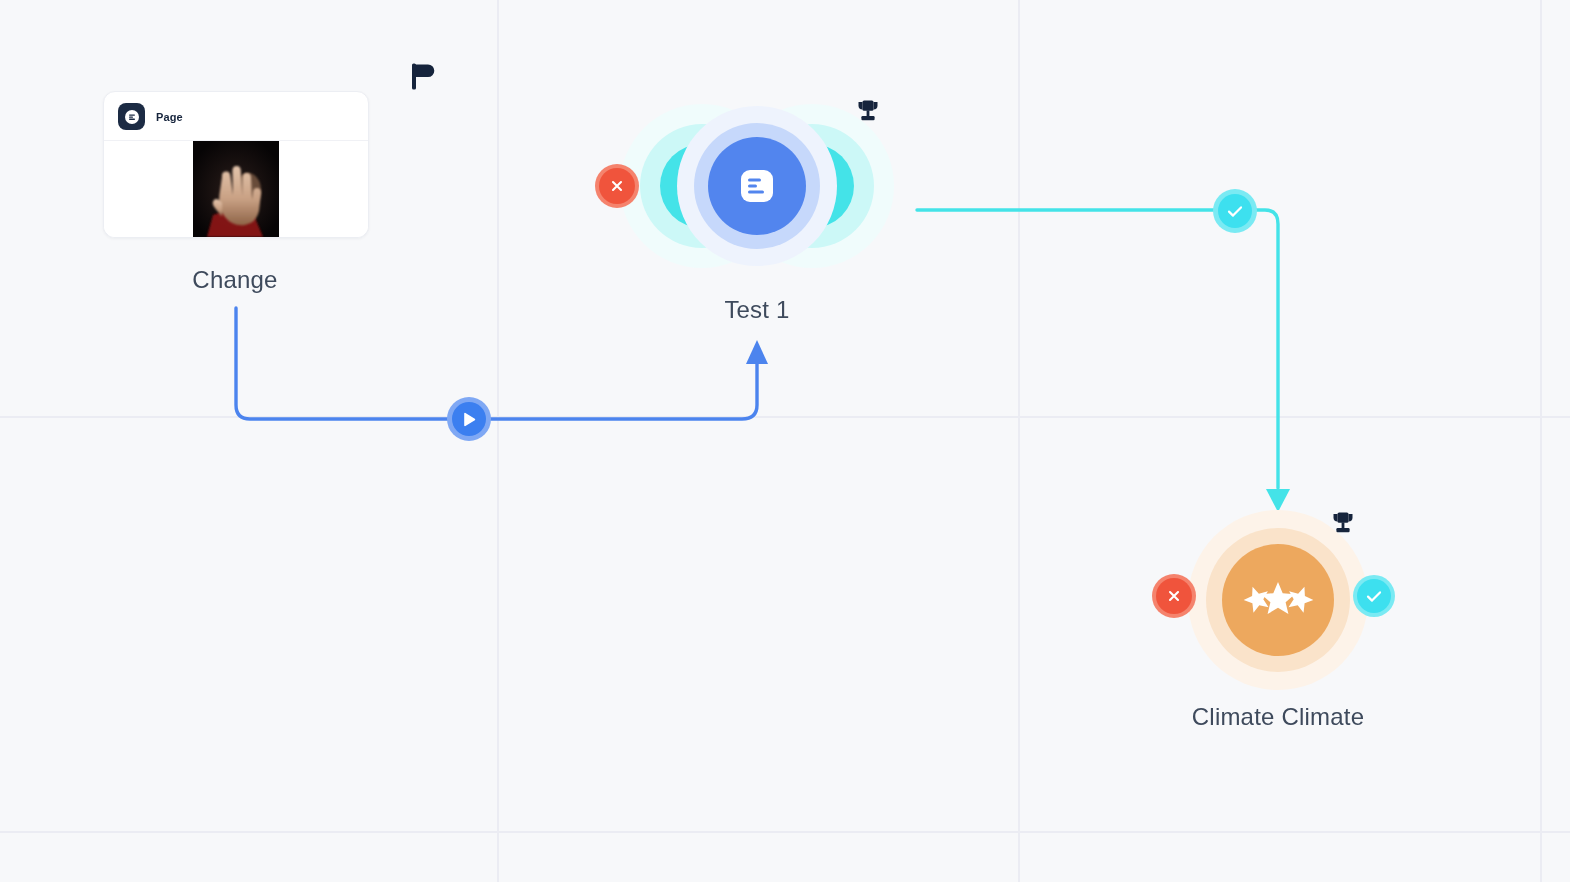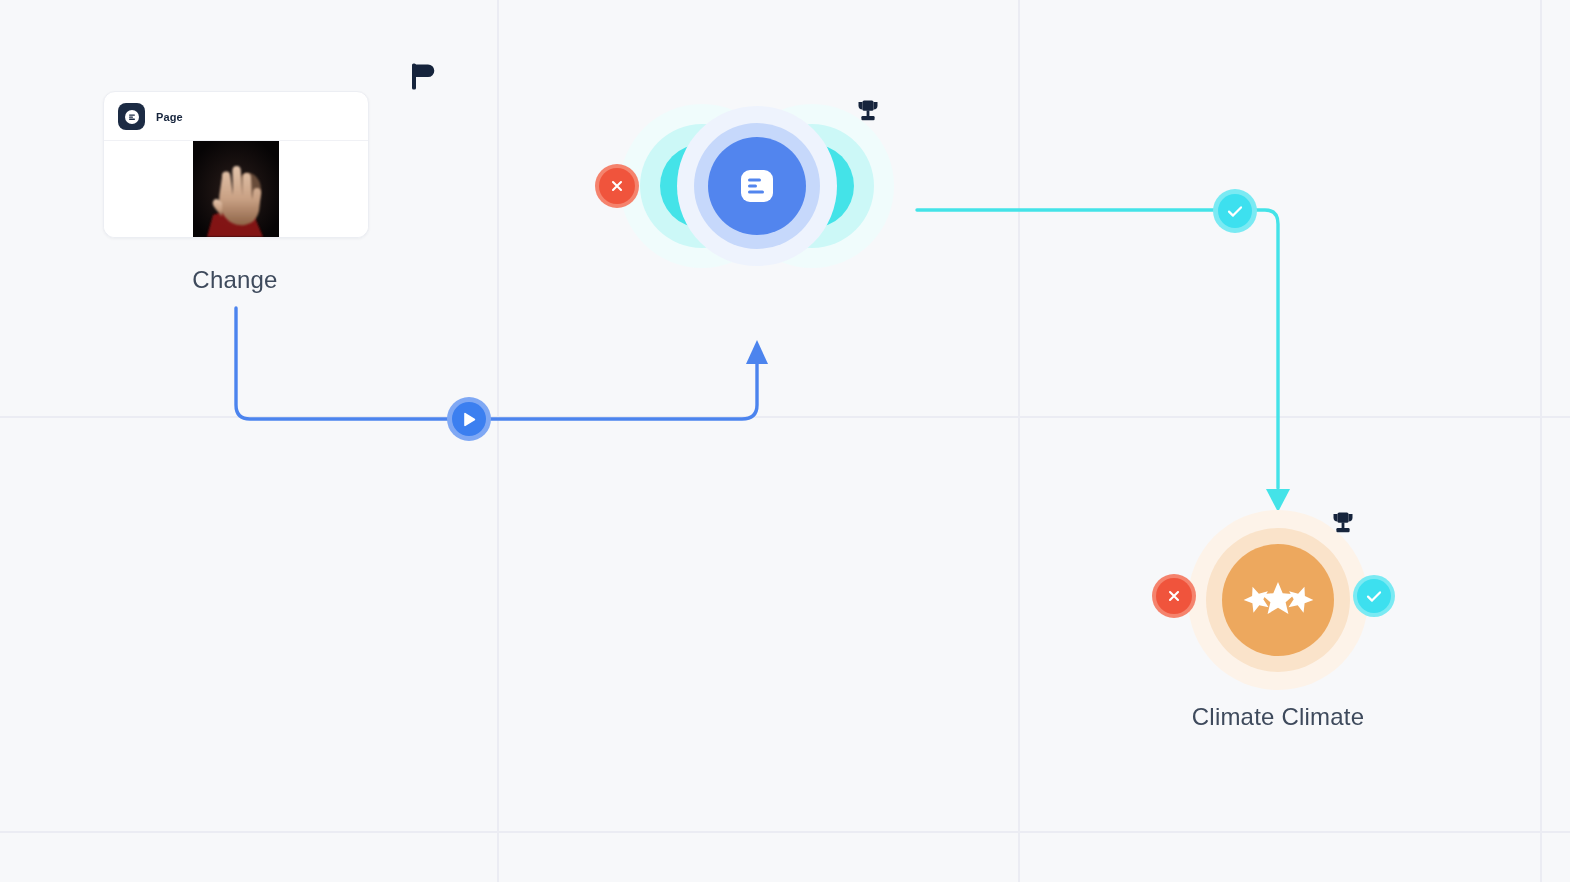--- a/index.html
+++ b/index.html
@@ -271,20 +271,21 @@
   <span class="deco-icon" style="left:854px; top:98px;">
     <svg width="28" height="28" viewBox="0 0 28 28">
       <rect x="8.5" y="2.4" width="11" height="10.4" rx="1.6" fill="#16243c"></rect>
       <path d="M8.5 4 h-4 v3.4 a4 4 0 0 0 4 4 Z" fill="#16243c"></path>
       <path d="M19.5 4 h4 v3.4 a4 4 0 0 1 -4 4 Z" fill="#16243c"></path>
       <rect x="12.6" y="12.4" width="2.8" height="5.6" fill="#16243c"></rect>
       <rect x="7.4" y="18" width="13.2" height="4.2" rx="1.2" fill="#16243c"></rect>
     </svg>
   </span>
 
+  <div class="node-label" style="left:657px; top:296px; width:200px;">Test 1</div>
 
   <div class="node" style="left:1188px; top:510px; width:180px; height:180px;">
     <div class="ring" style="width:180px;height:180px;background:#fdf3e9;"></div>
     <div class="ring" style="width:144px;height:144px;background:#fae3ca;"></div>
     <div class="ring" style="width:112px;height:112px;background:#eda85e;"></div>
     <span class="ring" style="width:80px;height:56px;background:transparent;">
       <svg width="80" height="56" viewBox="0 0 80 56">
         <g fill="#ffffff">
           <path transform="translate(6,14) rotate(-20 13 13)" d="M13 0 L16.6 8.6 L25.9 9.4 L18.8 15.5 L21 24.6 L13 19.7 L5 24.6 L7.2 15.5 L0.1 9.4 L9.4 8.6 Z"></path>
           <path transform="translate(49,14) rotate(20 13 13)" d="M13 0 L16.6 8.6 L25.9 9.4 L18.8 15.5 L21 24.6 L13 19.7 L5 24.6 L7.2 15.5 L0.1 9.4 L9.4 8.6 Z"></path>

